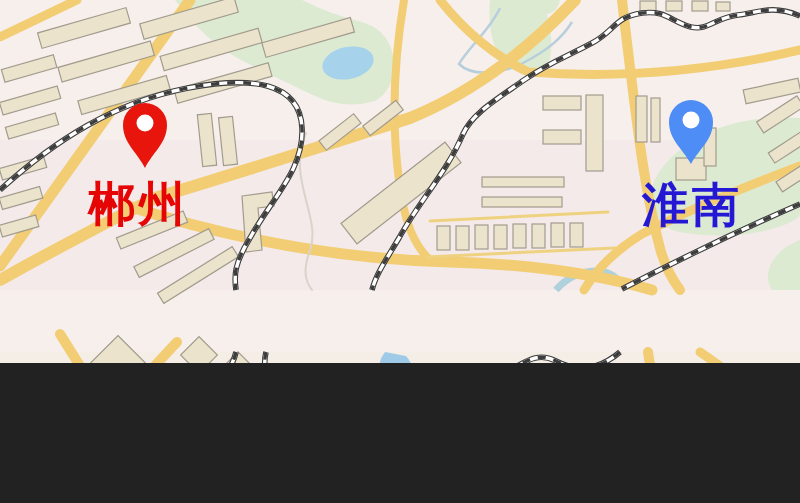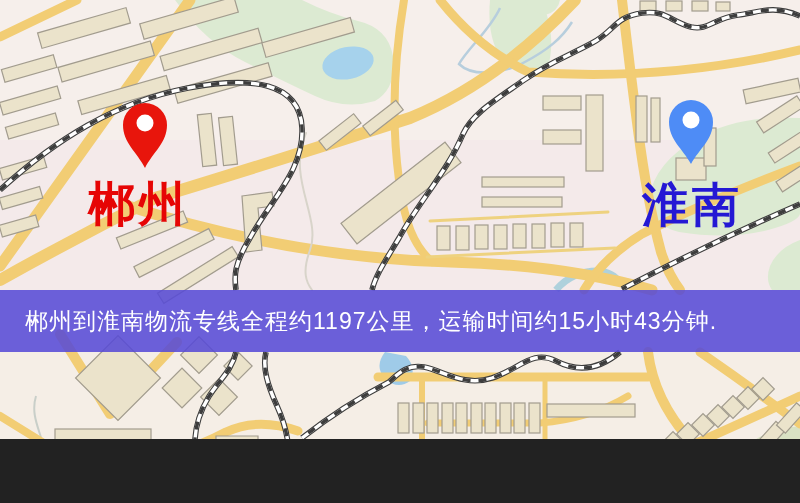--- a/index.html
+++ b/index.html
@@ -1,16 +1,16 @@
 <!DOCTYPE html>
 <html><head>
 <meta charset="utf-8">
 <style>
   html,body{margin:0;padding:0;background:#222;}
-  #stage{position:relative;width:800px;height:439px;overflow:hidden;background:#f6efeb;
+  #stage{position:relative;width:800px;height:363px;overflow:hidden;background:#f6efeb;
          font-family:"Liberation Sans",sans-serif;}
   #mapsvg{position:absolute;left:0;top:0;}
   .rail-casing{fill:none;stroke:#3d3d3d;stroke-width:5.6;}
   .rail-core{fill:none;stroke:#ffffff;stroke-width:3.4;}
   .rail-dash{fill:none;stroke:#3d3d3d;stroke-width:3.4;stroke-dasharray:8 8;}
   .road{fill:none;stroke:#f2cd74;stroke-linecap:round;}
   .road-thin{fill:none;stroke:#eed27f;stroke-linecap:round;}
   .gray-road{fill:none;stroke:#d8d4ca;stroke-linecap:round;}
   .bld{fill:#ebe3cb;stroke:#a29c8e;stroke-width:1.2;}
   .green{stroke:none;}
@@ -205,16 +205,13 @@
     </g>
     <g>
       <path d="M691,164 C683,149 669,140 669,122 A22,22 0 1 1 713,122 C713,140 699,149 691,164 Z" fill="#4e8cf6"></path>
       <circle cx="691" cy="120" r="8.5" fill="#ffffff"></circle>
     </g>
 
     <text class="citylabel" x="88" y="220" fill="#e60505">郴州</text>
     <text class="citylabel" x="642" y="221" fill="#2418d4">淮南</text>
   </svg>
 
-  <div class="banner" style="background: rgba(86, 74, 214, 0.87);">
-    <span style="color: rgb(255, 255, 255);">郴州到淮南物流专线全程约1197公里，运输时间约15小时43分钟.</span>
-  </div>
 </div>
 
 </body></html>

